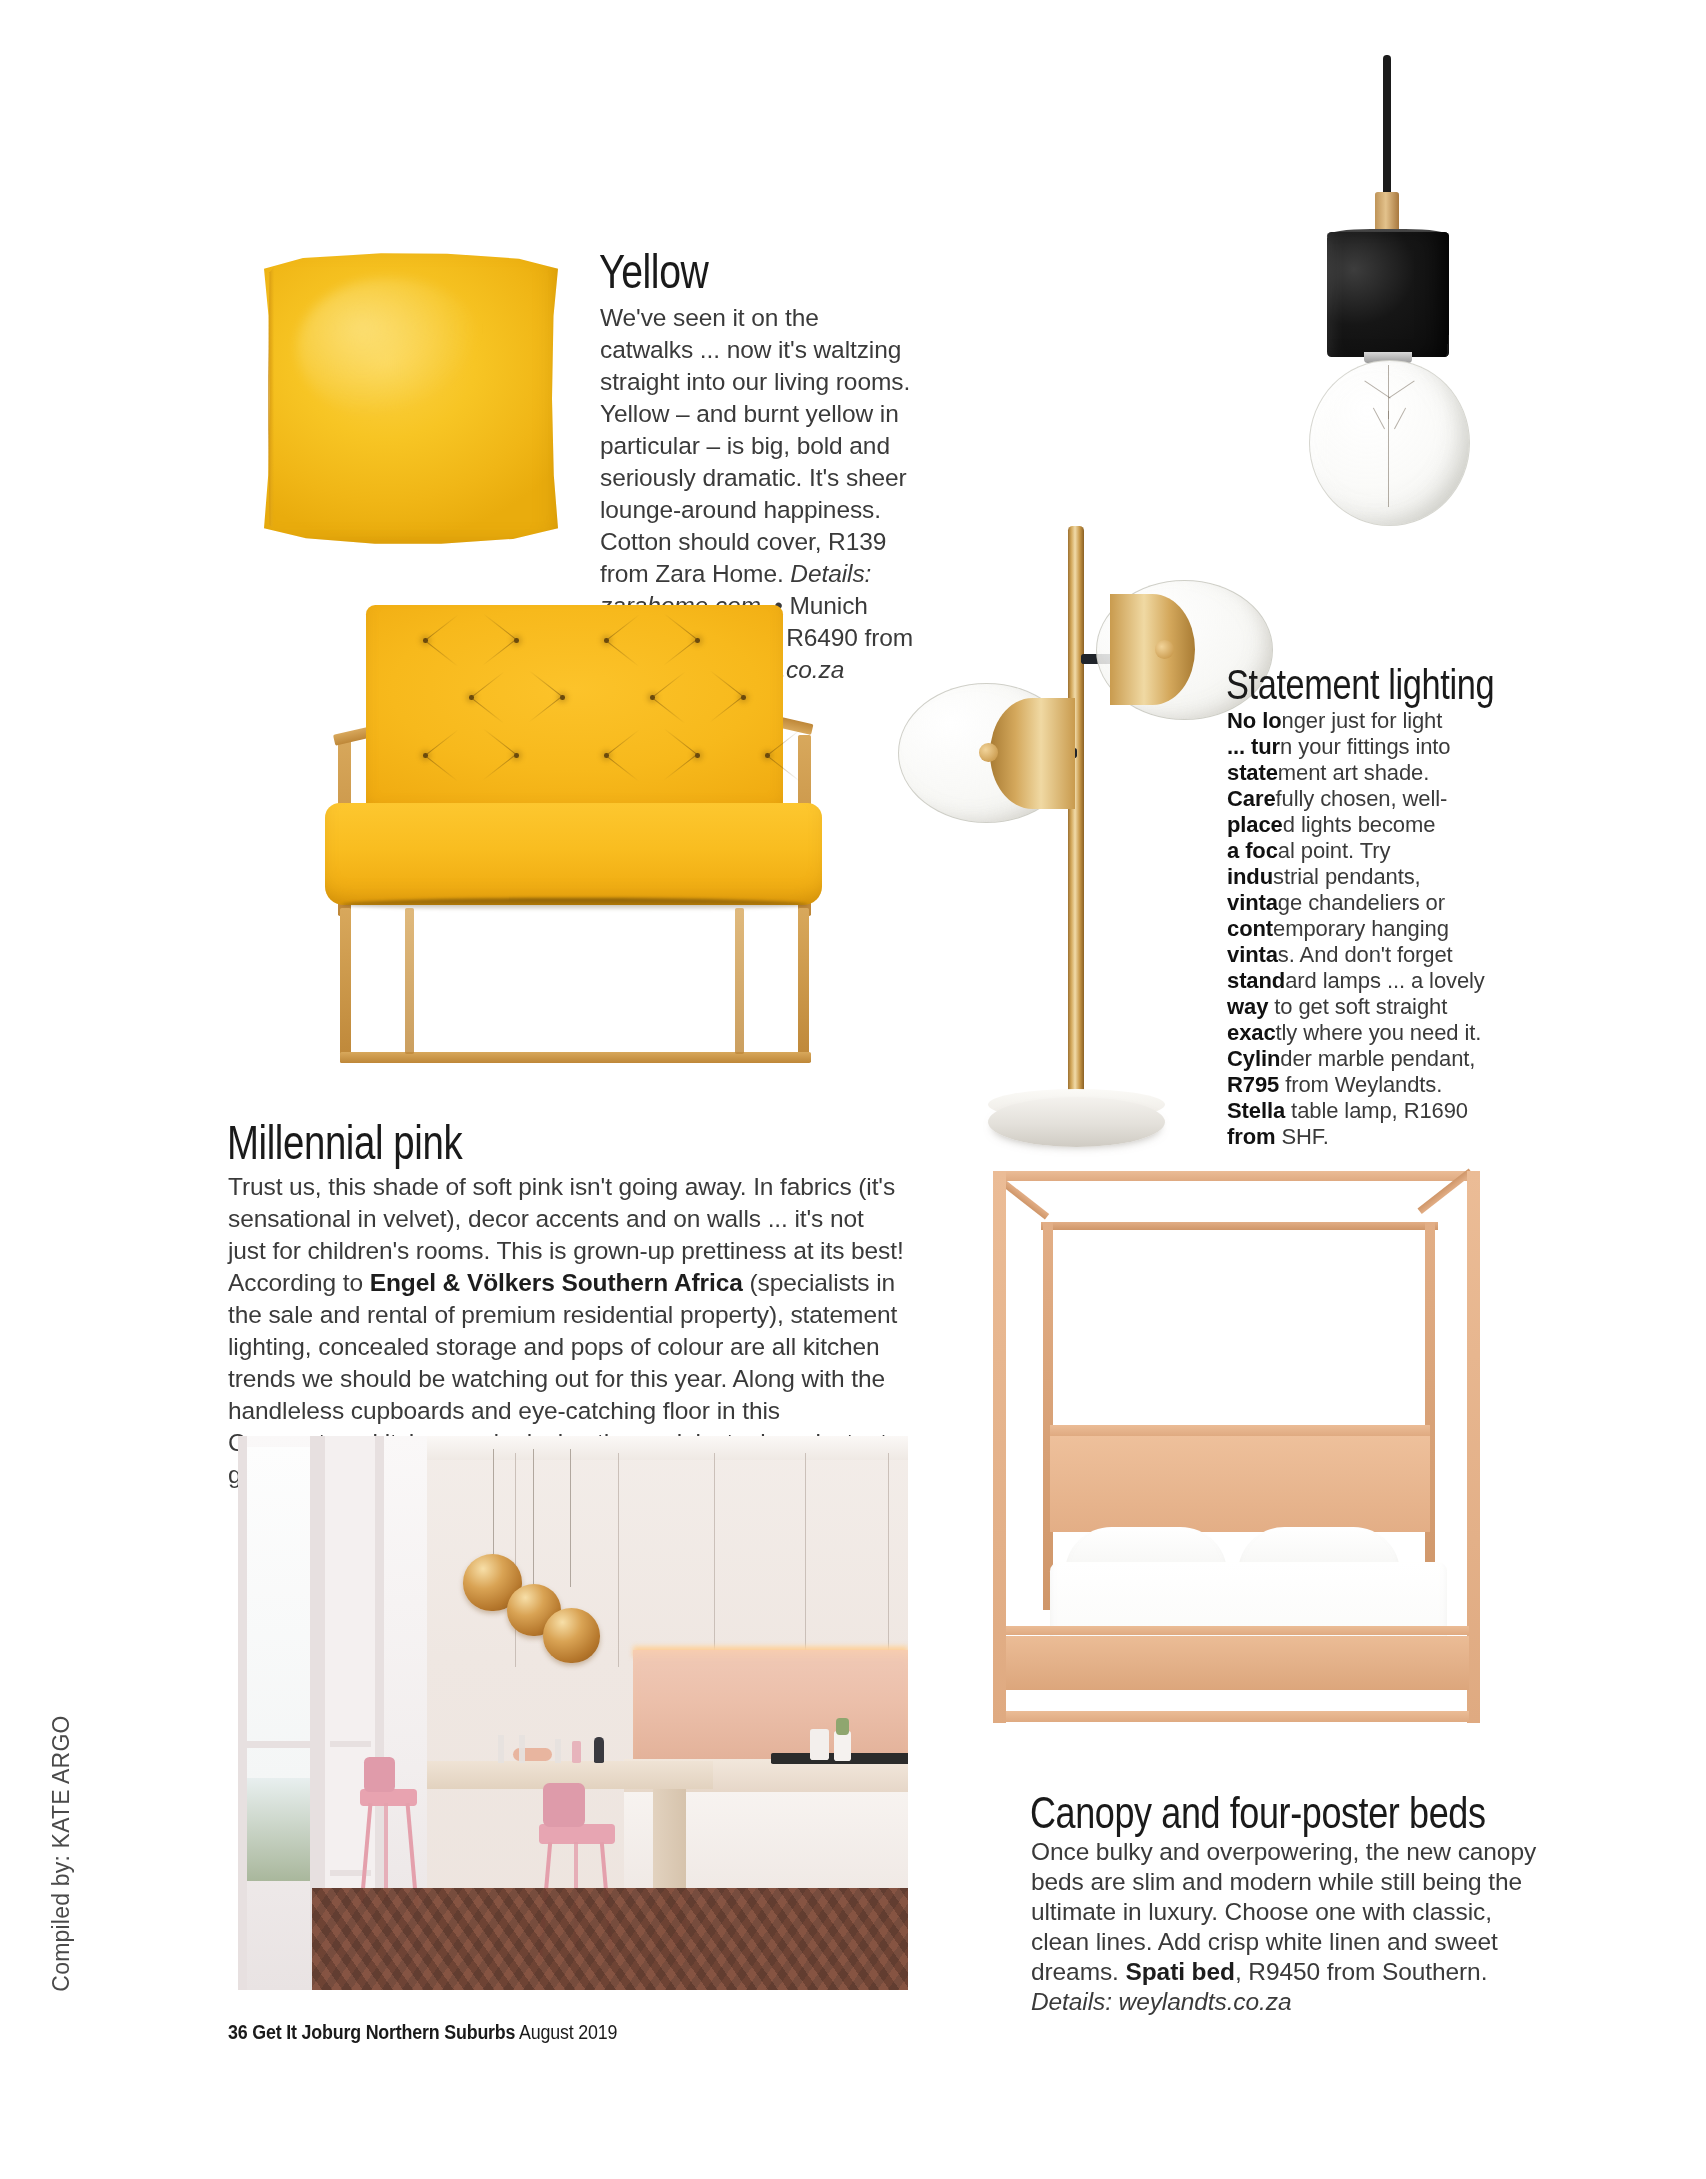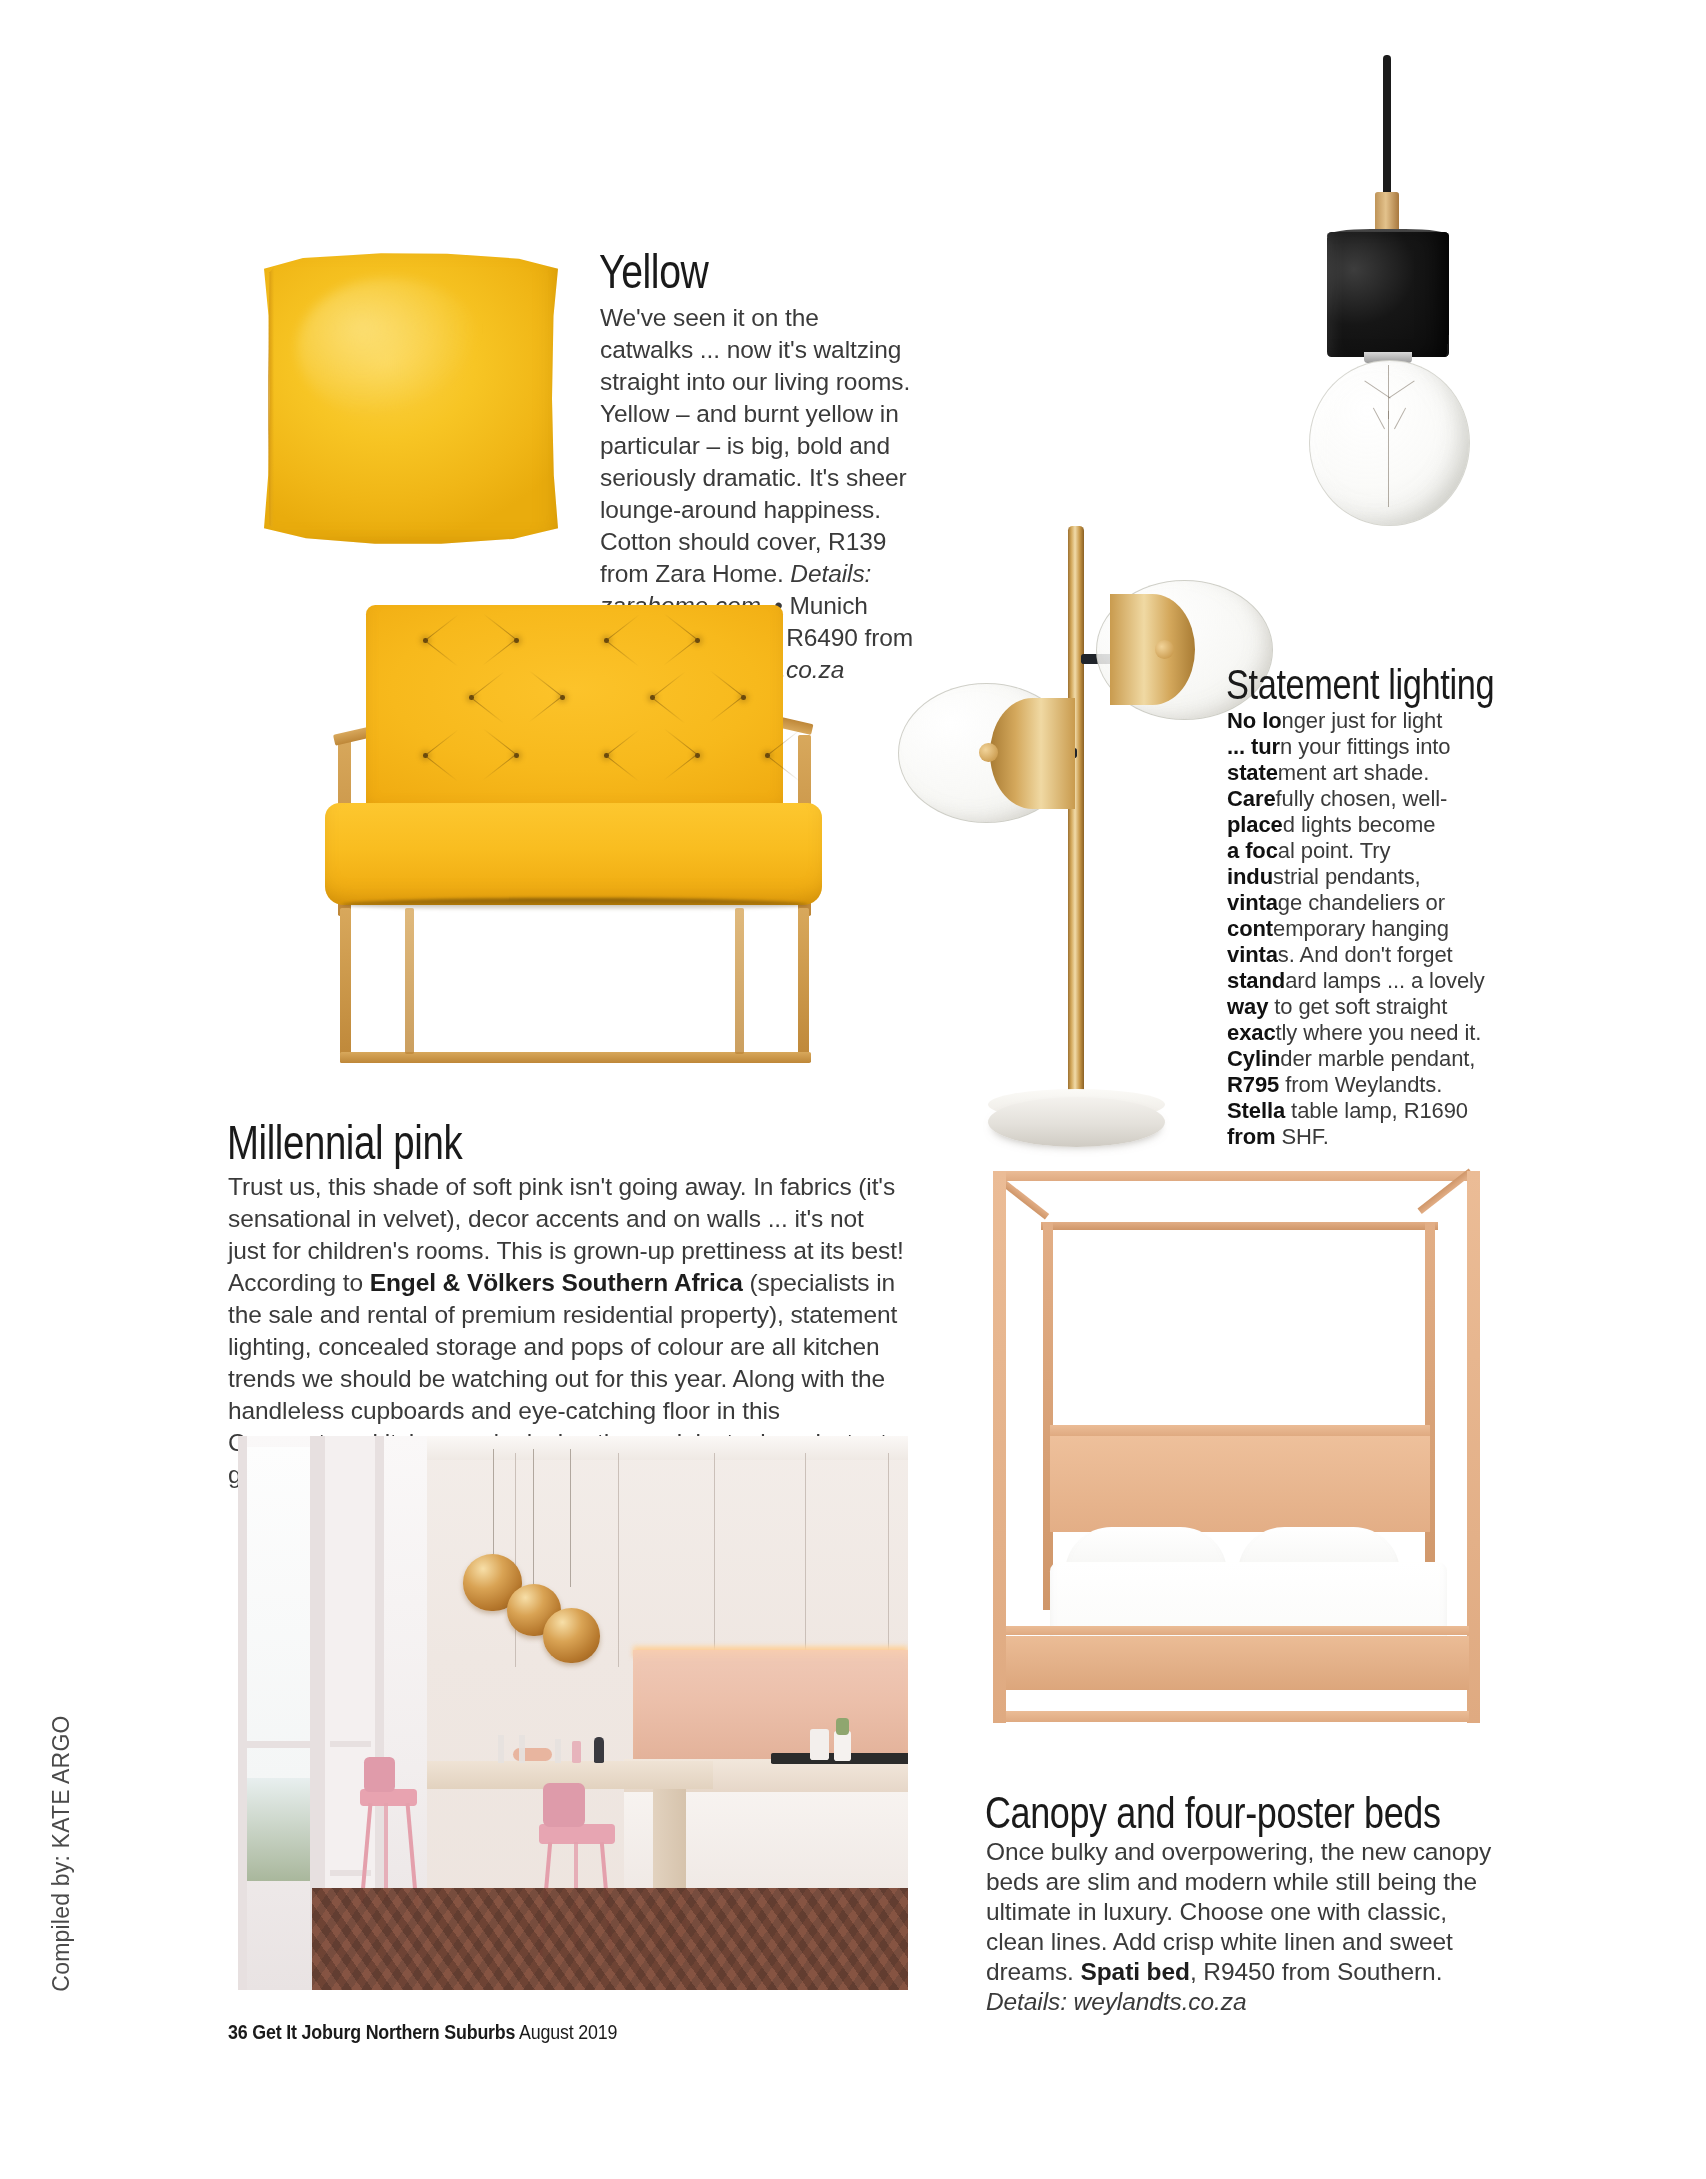--- a/index.html
+++ b/index.html
@@ -211,21 +211,21 @@
   .bd-mattress{position:absolute;left:61px;top:397px;width:397px;height:125px;
     background:linear-gradient(180deg,#FFFFFF 0%,#FBFBFA 60%,#F2F1EF 100%);
     border-radius:9.2px 9.2px 3.7px 3.7px;
     box-shadow:inset 0 -7.4px 13px -7.4px rgba(190,185,178,.7);}
   .bd-pillow{position:absolute;top:362px;width:162px;height:54px;
     background:linear-gradient(180deg,#FFFFFF,#F4F4F2);
     border-radius:55px 55px 9.2px 9.2px;
     box-shadow:inset 0 -5.5px 9.2px -5.5px rgba(190,185,178,.65);}
 
   
-  #bed-block{position:absolute;left:986px;top:1790px;width:517px;}
+  #bed-block{position:absolute;left:1031px;top:1790px;width:517px;}
   #bed-block .headline{font-size:45px;margin:0 0 1.8px -0.9px;}
   #bed-copy{font-size:24.5px;line-height:30px;letter-spacing:-0.1px;}
 
   
   #credit{
     position:absolute;left:-100px;top:1840px;width:323px;
     transform:rotate(-90deg);transform-origin:center center;
     font-size:23px;color:#4a4a4a;letter-spacing:0.2px;white-space:nowrap;
     text-align:center;
   }

